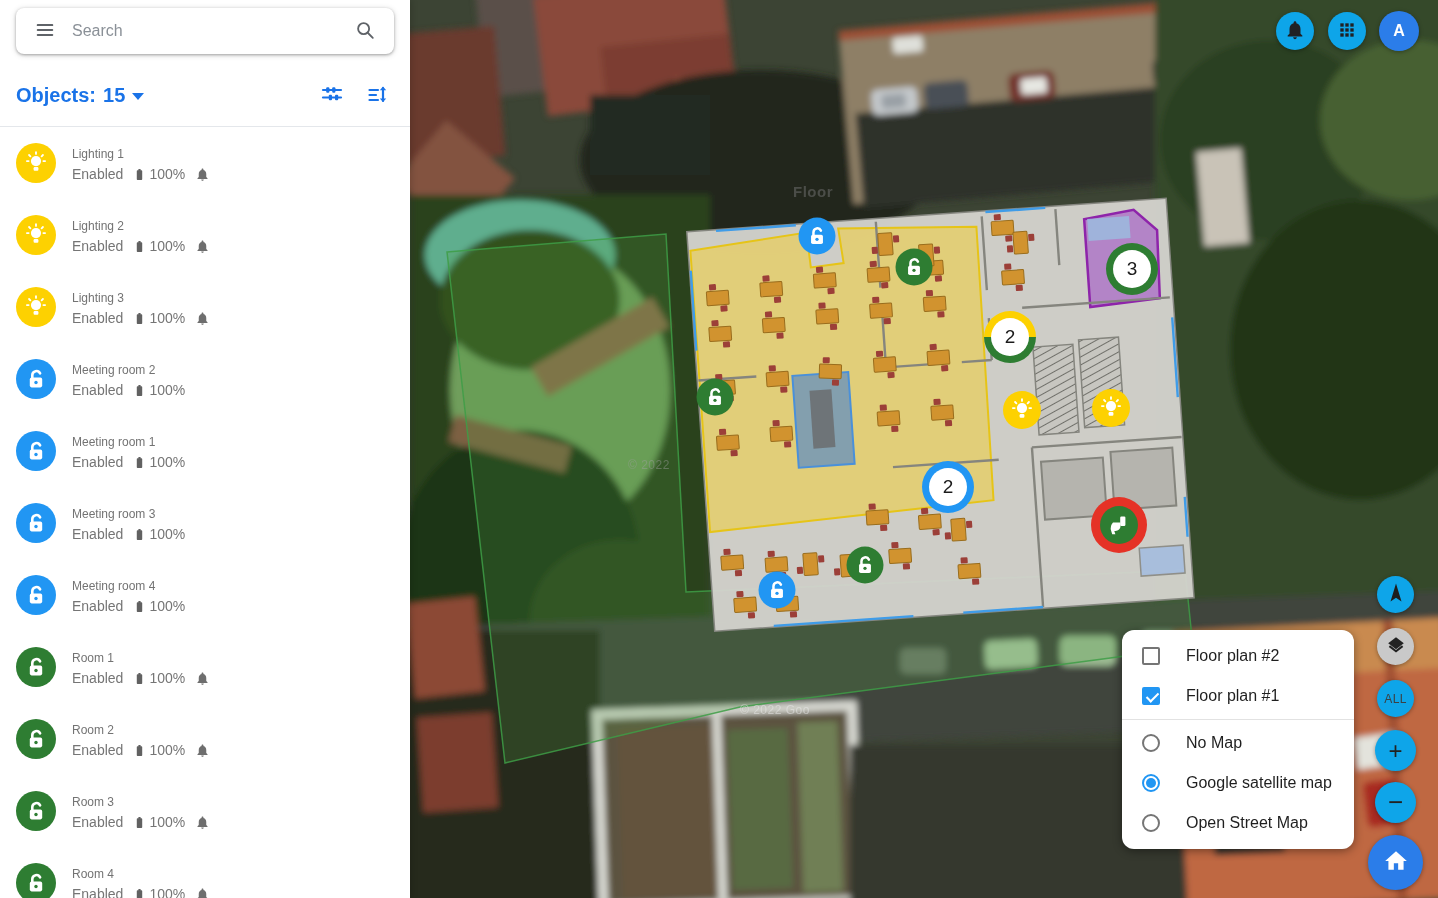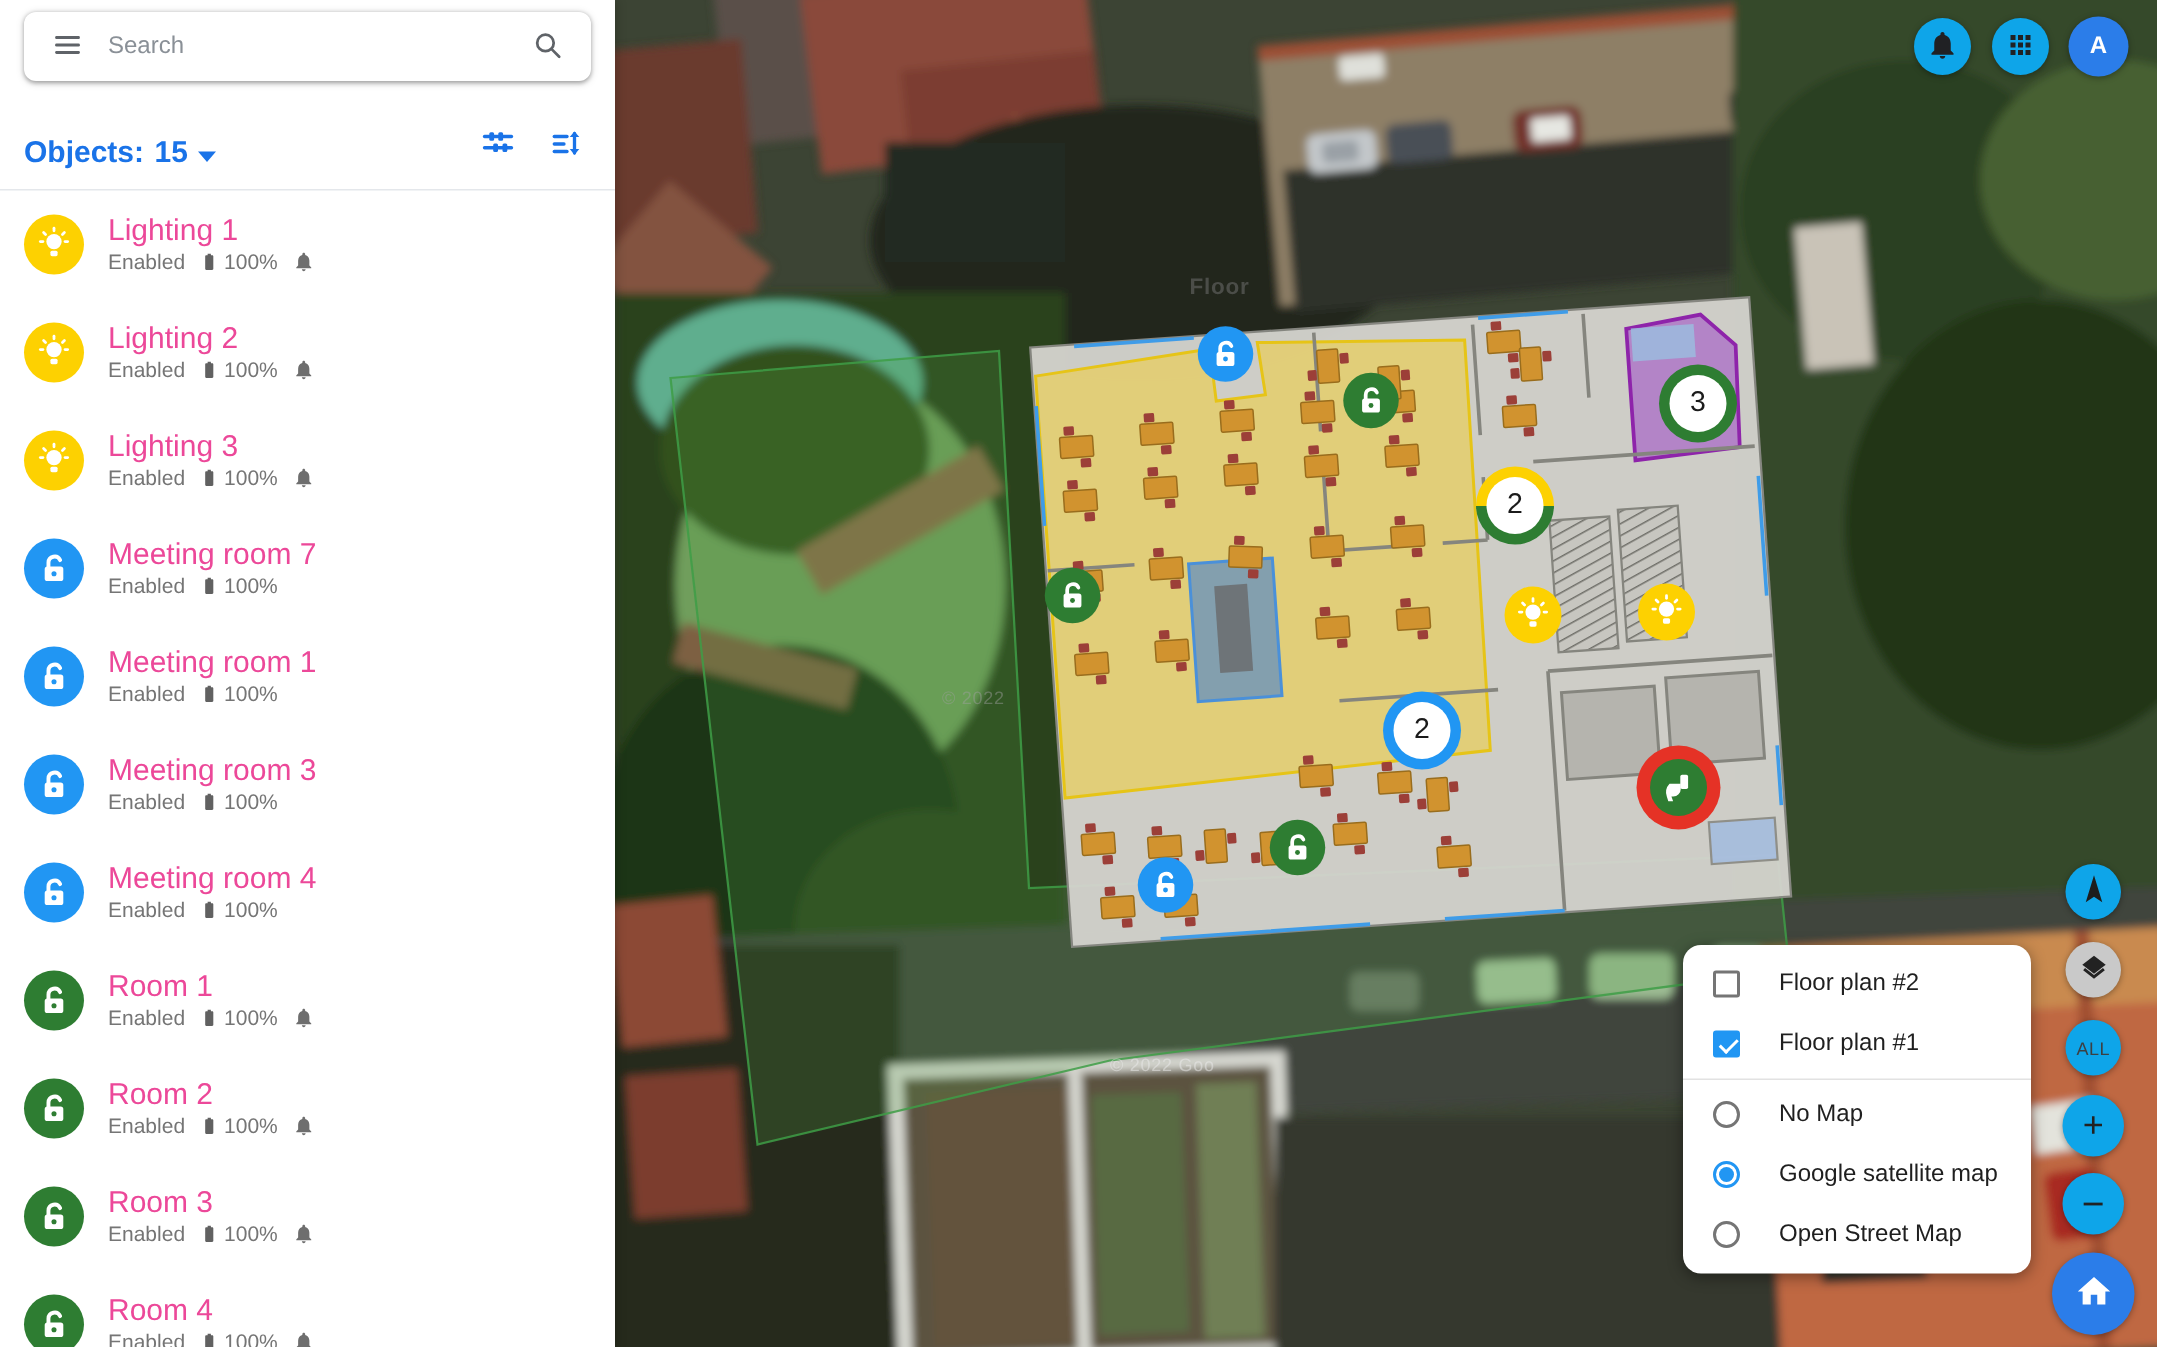--- a/index.html
+++ b/index.html
@@ -6,29 +6,29 @@
   html,body { width:1438px; height:898px; overflow:hidden; font-family:"Liberation Sans", sans-serif; background:#fff; }
   .app { display:flex; width:1438px; height:689px; }
 
   
   .sidebar { position:relative; width:410px; height:898px; background:#fff; z-index:30; box-shadow:2px 0 6px rgba(0,0,0,.15); flex:0 0 410px; }
   .search-card { position:absolute; left:16px; top:8px; width:378px; height:46px; background:#fff; border-radius:8px;
                  box-shadow:0 1px 3px rgba(0,0,0,.3), 0 1px 6px rgba(0,0,0,.15); display:flex; align-items:center; padding:0 14px; gap:12px; }
   .icon-btn { border:none; background:transparent; cursor:pointer; display:flex; align-items:center; justify-content:center; padding:4px; }
   .search-input { flex:1; border:none; outline:none; font-size:16px; color:#202124; background:transparent; }
   .search-input::placeholder { color:#8a9097; }
-  .objects-header { position:absolute; left:16px; top:76px; width:378px; height:38px; display:flex; align-items:flex-end; }
+  .objects-header { position:absolute; left:16px; top:76px; width:378px; height:38px; display:flex; align-items:center; }
   .objects-title { display:flex; align-items:center; gap:7px; color:#1a73e8; font-size:20px; font-weight:700; cursor:pointer; }
   .caret-down { width:0; height:0; border-left:6px solid transparent; border-right:6px solid transparent; border-top:7px solid #1a73e8; margin-top:3px; }
   .header-actions { margin-left:auto; display:flex; gap:14px; }
   .sidebar-divider { position:absolute; left:0; top:126px; width:410px; height:1px; background:#e4e7eb; }
   .obj-list { position:absolute; left:0; top:127px; width:410px; height:771px; overflow:hidden; }
   .obj-item { display:flex; align-items:center; height:72px; padding:0 16px; gap:16px; cursor:pointer; }
   .obj-icon { width:40px; height:40px; border-radius:50%; flex:0 0 40px; display:flex; align-items:center; justify-content:center; }
-  .obj-title { font-size:20px; color:#ec4899; line-height:20px; }
+  .obj-title { font-size:12px; color:#737373; line-height:20px; }
   .obj-sub { display:flex; align-items:center; gap:6px; font-size:14px; color:#757575; margin-top:2px; }
   .obj-sub svg { display:block; }
 
   
   .map { position:relative; flex:1; height:898px; overflow:hidden; background:#3c4434; }
   .sat { position:absolute; left:0; top:0; }
   .overlay-svg { position:absolute; left:0; top:0; pointer-events:none; }
   .floorplan { position:absolute; left:276px; top:231px; width:482px; height:402px; transform:rotate(-4deg); transform-origin:0 0; }
   .watermark { position:absolute; font-size:13px; pointer-events:none; letter-spacing:.5px; }
   .wm1 { left:383px; top:183px; color:rgba(110,110,110,.55); font-weight:700; font-size:15px; }
@@ -242,21 +242,21 @@
         </div>
         <div class="obj-item">
           <div class="obj-icon" style="background: rgb(33, 150, 243);">
             <svg width="24" height="24" viewBox="0 0 24 24">
               <path d="M8.3 11 V8.1 A4.1 4.1 0 0 1 16.1 6.4" fill="none" stroke="#fff" stroke-width="2.6" stroke-linecap="round"></path>
               <rect x="5.8" y="10.6" width="12.4" height="9.8" rx="1.8" fill="#fff"></rect>
               <circle cx="12" cy="15.5" r="1.7" fill="#2196F3"></circle>
             </svg>
           </div>
           <div>
-            <div class="obj-title">Meeting room 7</div>
+            <div class="obj-title">Meeting room 2</div>
             <div class="obj-sub">
               <span>Enabled</span>
               <span style="margin-left: 4px;">
                 <svg width="13" height="15" viewBox="0 0 24 24">
                   <path d="M15.67 4H14V2h-4v2H8.33C7.6 4 7 4.6 7 5.33v15.33C7 21.4 7.6 22 8.33 22h7.33c.74 0 1.34-.6 1.34-1.33V5.33C17 4.6 16.4 4 15.67 4z" fill="#616161"></path>
                 </svg>
               </span>
               <span style="margin-left: -3px;">100%</span>
             </div>
           </div>

